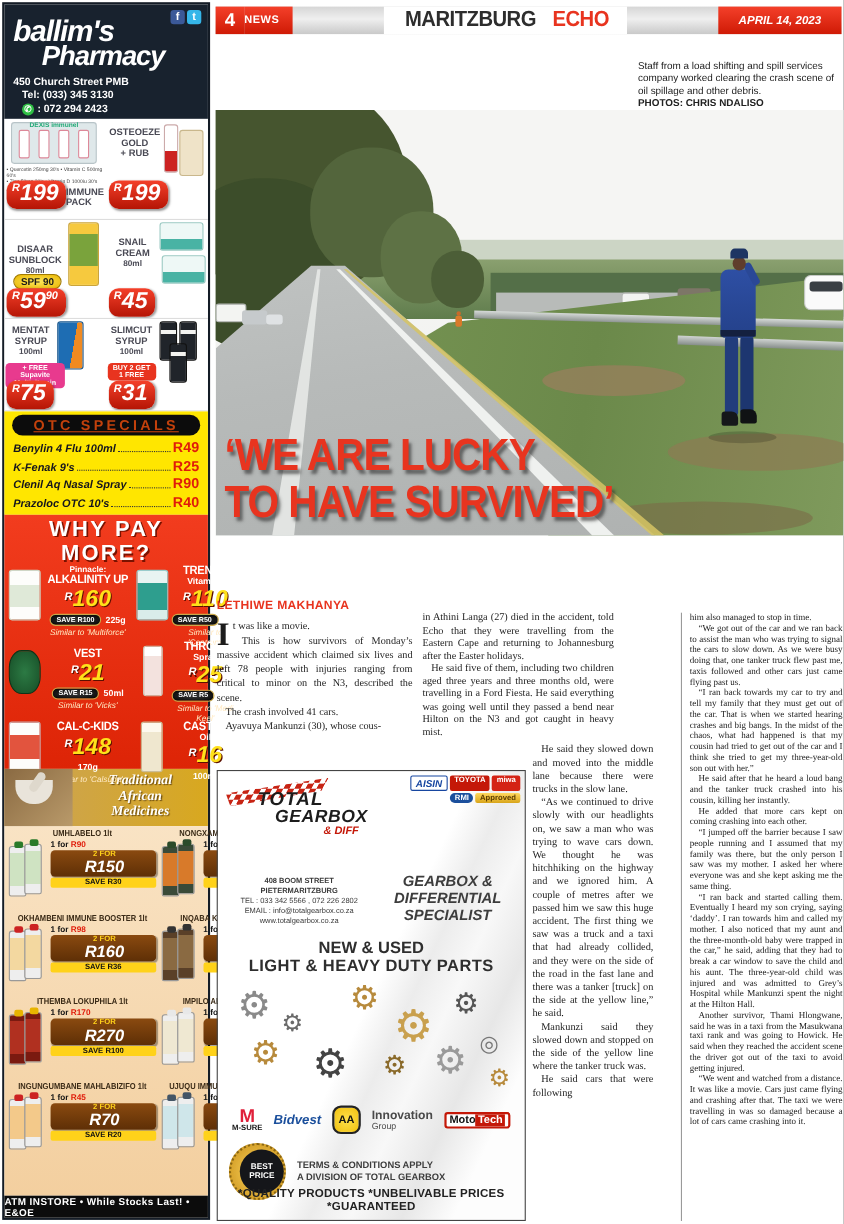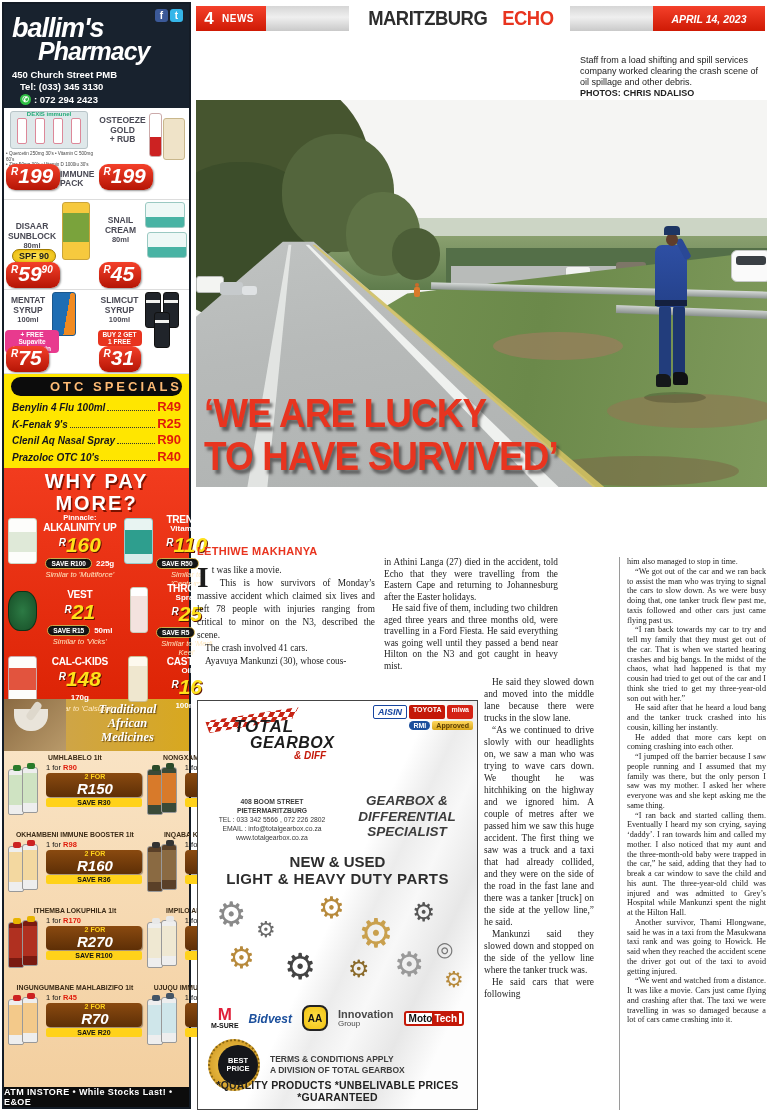--- a/index.html
+++ b/index.html
@@ -41,22 +41,22 @@
   .pk-box{background:#dfe8ea;border:1px solid #b8c4c8;}
   .pk-b{position:absolute;width:10px;height:26px;background:#fff;border:1px solid #d89;border-radius:2px;}
   .tube{background:linear-gradient(#fff 55%,#c22 55%);border:1px solid #caa;}
   .gold-box{background:#efe3c8;border:1px solid #c9b78c;}
   .dis-box{background:linear-gradient(#f6c93e 18%,#7aa33c 18% 70%,#f6c93e 70%);border:1px solid #caa43a;}
   .sn-box{background:linear-gradient(#eef8f6 60%,#49b3a4 60%);border:1px solid #9ac9c2;}
   .mt-box{background:linear-gradient(100deg,#1e6db3 60%,#f08a21 60%);border:1px solid #1a578d;}
   .sc-bot{background:linear-gradient(#20242a 20%,#f3f3f0 20% 30%,#20242a 30%);border:1px solid #111;border-radius:3px;}
 
   .ph-otc{flex:none;background:#ffe600;padding:2px 5px 0 5px;}
-  .otc-hd{background:#0c0c0c;color:#fdba74;border-radius:10px;text-align:right;font-weight:900;
-          font-size:13px;letter-spacing:3px;padding:2px 0;margin:1px 2px 3px 2px;}
+  .otc-hd{background:#0c0c0c;color:#c2410c;border-radius:10px;text-align:center;font-weight:900;
+          font-size:13px;letter-spacing:3px;padding:2px 0;margin:1px 2px 3px 2px;text-decoration:underline;}
   .orow{display:flex;align-items:baseline;padding:0 3px;height:16.5px;}
   .oname{font-size:10px;font-weight:700;font-style:italic;color:#15151d;white-space:nowrap;}
   .odots{flex:1;border-bottom:1.5px dotted #333;margin:0 2px 3px 2px;}
   .oprice{font-size:13px;font-weight:900;color:#e01b0a;}
 
   .ph-wpm{flex:none;background:linear-gradient(#f23c1e,#dd2406);padding:2px 4px;}
   .wpm-title{color:#fff;font-weight:900;font-size:20px;letter-spacing:2px;text-align:center;
              text-shadow:1.5px 1.5px 0 #7a1200;line-height:22px;}
   .wgrid{display:grid;grid-template-columns:1fr 1fr;grid-auto-rows:69px;column-gap:4px;}
   .wcell{position:relative;padding-left:32px;}
@@ -92,21 +92,21 @@
   .tgrid{display:grid;grid-template-columns:1fr 1fr;grid-auto-rows:76.5px;column-gap:5px;}
   .tname{font-size:7.8px;font-weight:800;color:#3a2a16;text-align:center;white-space:nowrap;
          transform:scaleX(.88);transform-origin:center;line-height:10px;}
   .trow{display:flex;}
   .tbots{width:36px;height:56px;position:relative;flex:none;}
   .tb{position:absolute;width:16px;height:46px;border-radius:3px 3px 2px 2px;border:1px solid #999;
       background:linear-gradient(#eee 12%,var(--lb,#fff) 12% 80%,#eee 80%);}
   .tb:before{content:"";position:absolute;left:4px;top:-5px;width:8px;height:6px;background:var(--cap,#c22);border-radius:2px;}
   .tb.l{left:0;top:6px;} .tb.r{left:14px;top:4px;}
   .tpr{flex:1;padding-left:2px;}
-  .tone{font-size:7.5px;font-weight:400;color:#111;white-space:nowrap;}
+  .tone{font-size:7.5px;font-weight:700;color:#111;white-space:nowrap;}
   .tone b{color:#e01b0a;}
   .ttwo{background:linear-gradient(#8a4a10,#5e2f06);border-radius:4px;color:#fff;text-align:center;
         padding:0 0 1px 2px;margin-top:1px;box-shadow:1px 1px 1px rgba(0,0,0,.35);}
   .ttwo .l2{display:block;color:#ffd21a;font-size:7px;font-weight:900;line-height:8px;}
   .ttwo .p2{display:block;color:#fff;font-size:15px;font-weight:900;font-style:italic;line-height:15px;}
   .tsave{background:#ffd21a;color:#111;font-size:7px;font-weight:900;text-align:center;border-radius:2px;
          margin-top:1px;padding:1px 0;}
   .ph-foot{flex:none;height:20px;background:#0c0c0c;color:#fff;font-size:9px;font-weight:800;
            display:flex;align-items:center;justify-content:center;letter-spacing:.4px;}
 

